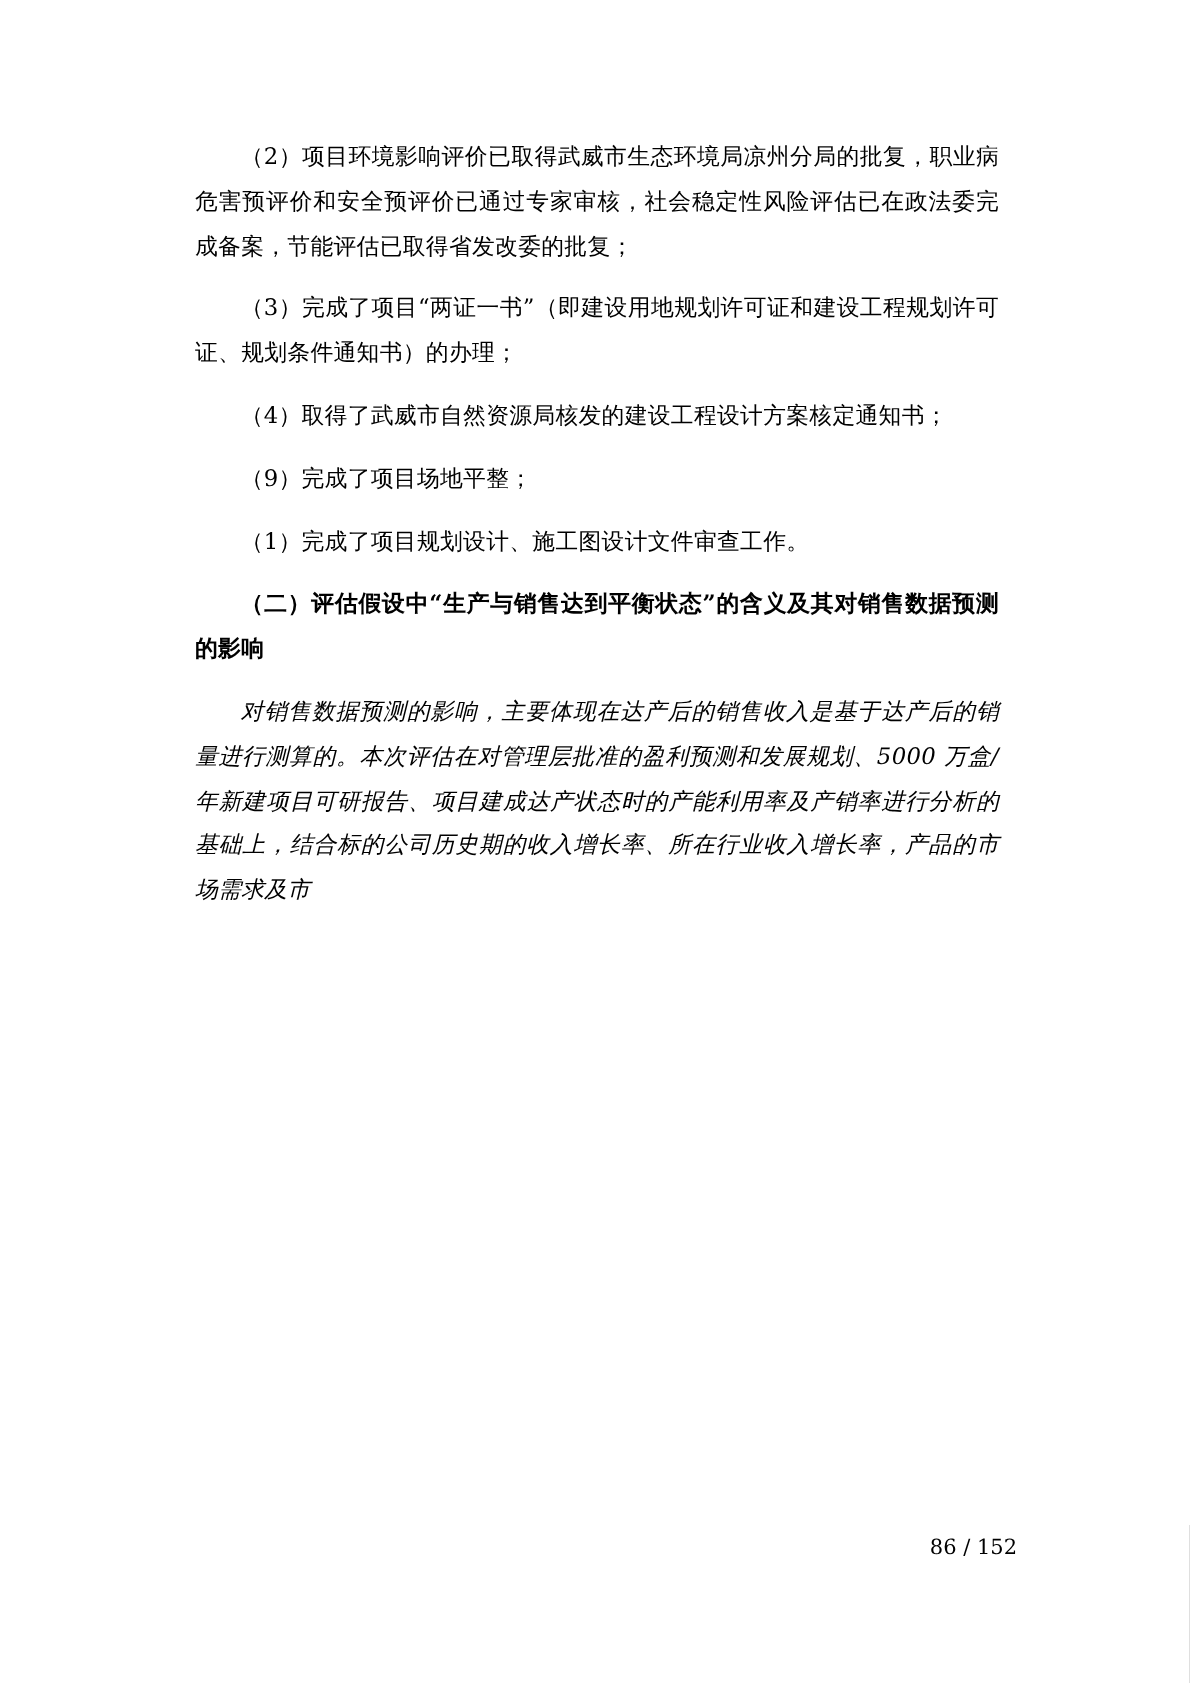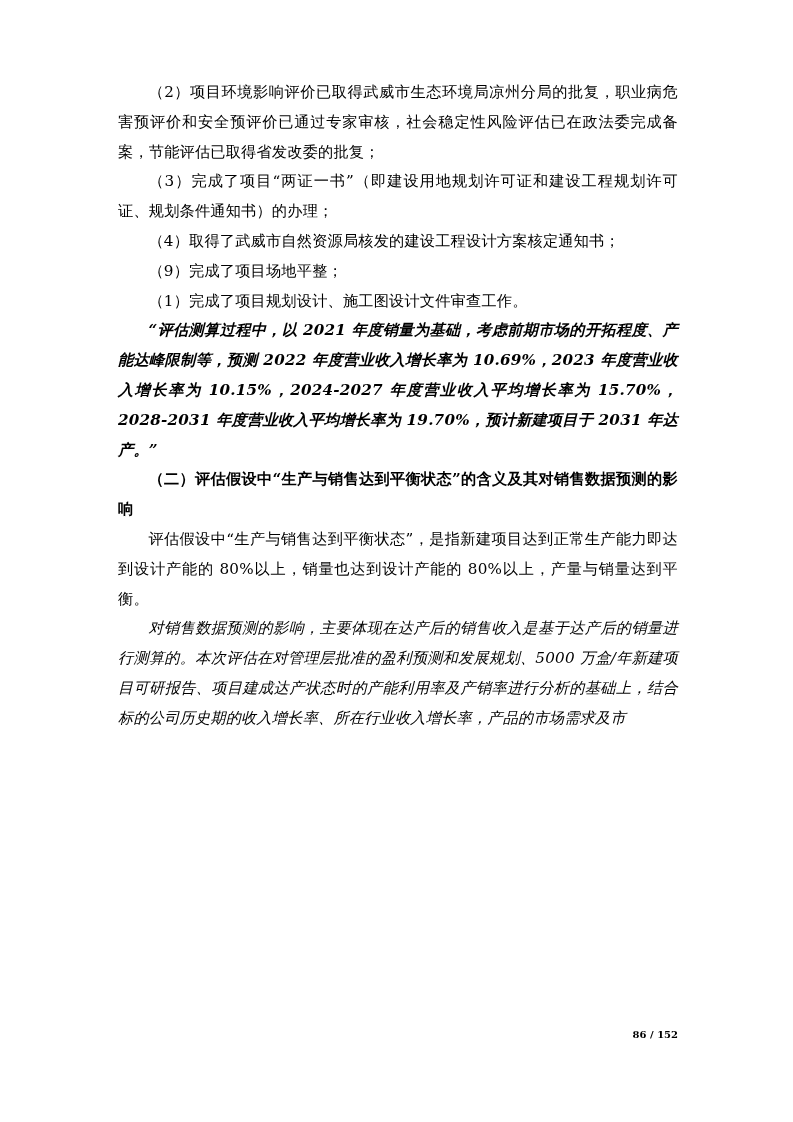--- a/index.html
+++ b/index.html
@@ -19,21 +19,21 @@
     box-sizing: border-box;
     overflow: hidden;
   }
   .content {
     position: absolute;
     left: 118px;
     top: 78px;
     width: 560px;
   }
   p {
-    margin: 0;
+    margin: 12px;
     font-size: 15.2px;
     line-height: 1.96;
     text-align: justify;
     text-justify: inter-ideograph;
     color: #000000;
     letter-spacing: 0.2px;
   }
   .indent {
     text-indent: 2em;
   }
@@ -47,35 +47,33 @@
     text-indent: 2em;
   }
   .italic-para {
     font-style: italic;
     text-indent: 2em;
   }
   .footer {
     position: absolute;
     right: 115px;
     bottom: 82px;
-    font-size: 10px;
-    font-weight: bold;
+    font-size: 14px;
+    font-weight: normal;
     color: #000000;
     font-family: "DejaVu Serif", "Liberation Serif", serif;
   }
 </style>
 </head>
 <body>
 
 <div class="page">
   <div class="content">
     <p class="indent">（2）项目环境影响评价已取得武威市生态环境局凉州分局的批复，职业病危害预评价和安全预评价已通过专家审核，社会稳定性风险评估已在政法委完成备案，节能评估已取得省发改委的批复；</p>
     <p class="indent">（3）完成了项目“两证一书”（即建设用地规划许可证和建设工程规划许可证、规划条件通知书）的办理；</p>
     <p class="indent">（4）取得了武威市自然资源局核发的建设工程设计方案核定通知书；</p>
     <p class="indent">（9）完成了项目场地平整；</p>
     <p class="indent">（1）完成了项目规划设计、施工图设计文件审查工作。</p>
-    <p class="quote-bold-italic">“评估测算过程中，以 2021 年度销量为基础，考虑前期市场的开拓程度、产能达峰限制等，预测 2022 年度营业收入增长率为 10.69%，2023 年度营业收入增长率为 10.15%，2024-2027 年度营业收入平均增长率为 15.70%，2028-2031 年度营业收入平均增长率为 19.70%，预计新建项目于 2031 年达产。”</p>
     <p class="heading-bold">（二）评估假设中“生产与销售达到平衡状态”的含义及其对销售数据预测的影响</p>
-    <p class="indent">评估假设中“生产与销售达到平衡状态”，是指新建项目达到正常生产能力即达到设计产能的 80%以上，销量也达到设计产能的 80%以上，产量与销量达到平衡。</p>
     <p class="italic-para">对销售数据预测的影响，主要体现在达产后的销售收入是基于达产后的销量进行测算的。本次评估在对管理层批准的盈利预测和发展规划、5000 万盒/年新建项目可研报告、项目建成达产状态时的产能利用率及产销率进行分析的基础上，结合标的公司历史期的收入增长率、所在行业收入增长率，产品的市场需求及市</p>
   </div>
   <div class="footer">86 / 152</div>
 </div>
 
 </body></html>

